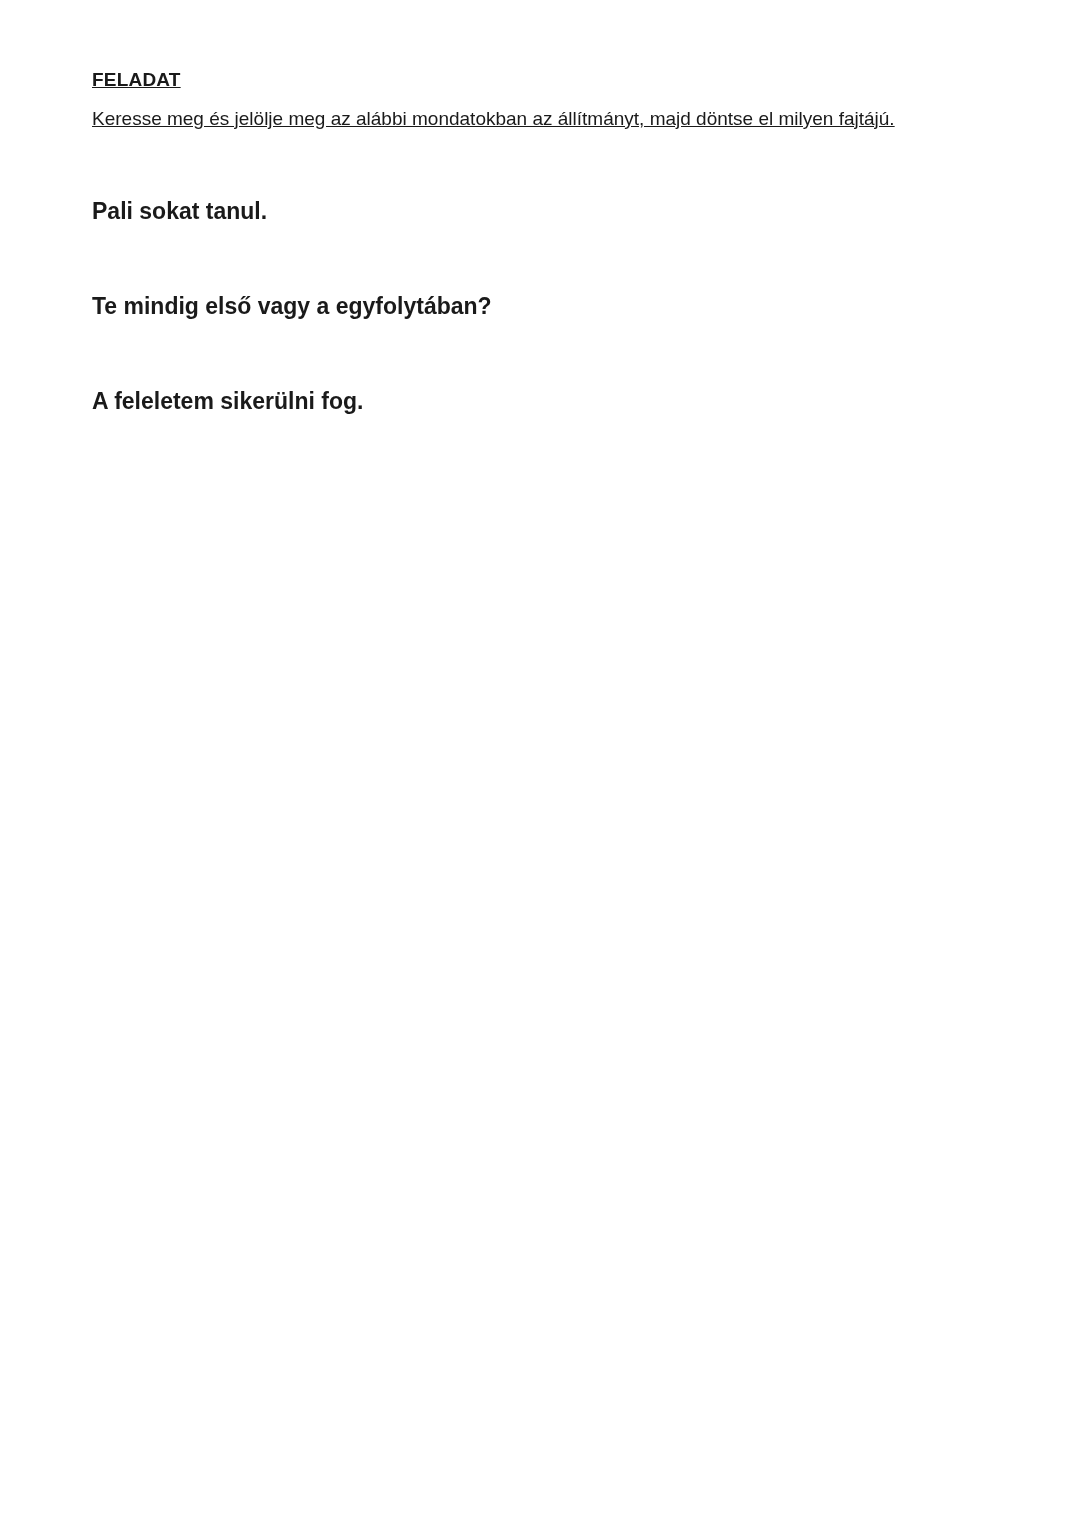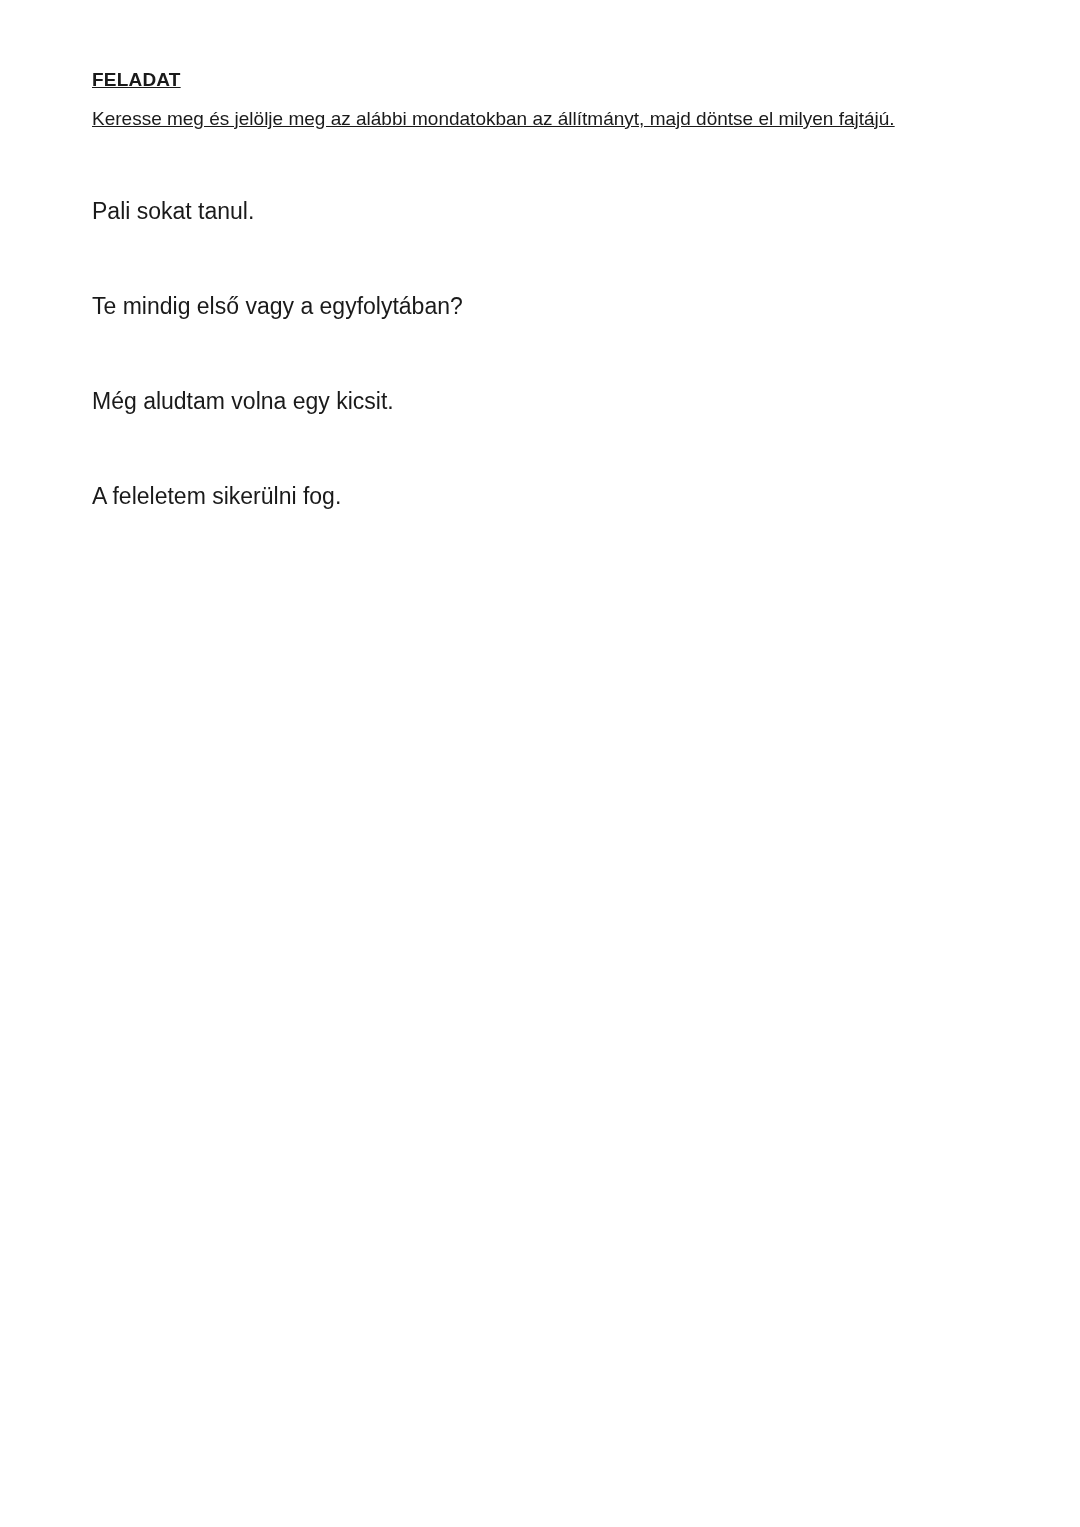--- a/index.html
+++ b/index.html
@@ -34,37 +34,37 @@
     font-size: 19px;
     font-weight: normal;
     margin: 0 0 64px 0;
     line-height: 1.3;
     white-space: nowrap;
     text-decoration: underline;
   }
   .sentence-list {
     margin: 0;
     padding: 0;
+    font-weight: bold;
   }
   .sentence {
     font-size: 23px;
     line-height: 30px;
     margin: 0 0 65px 0;
     white-space: nowrap;
   }
 </style>
 </head>
 <body>
 
 <div class="page">
 
   <h1 class="doc-title">FELADAT</h1>
 
   <p class="doc-instruction">Keresse meg és jelölje meg az alábbi mondatokban az állítmányt, majd döntse el milyen fajtájú.</p>
 
   <div class="sentence-list">
     <p class="sentence">Pali sokat tanul.</p>
     <p class="sentence">Te mindig első vagy a egyfolytában?</p>
-    <p class="sentence">Még aludtam volna egy kicsit.</p>
     <p class="sentence">A feleletem sikerülni fog.</p>
   </div>
 
 </div>
 
 </body></html>

